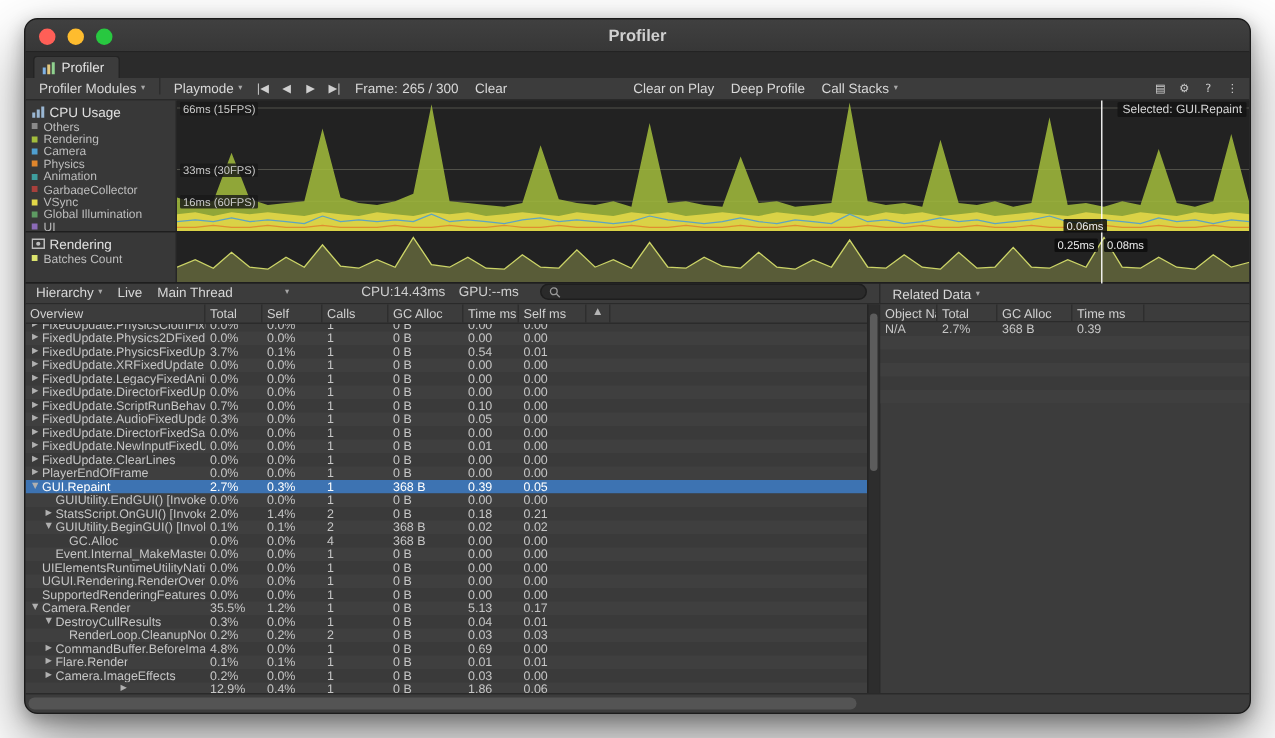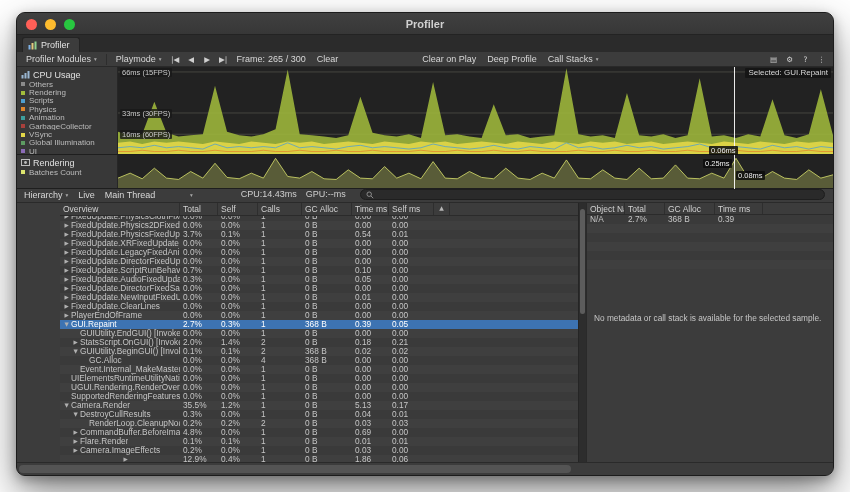--- a/index.html
+++ b/index.html
@@ -15,21 +15,21 @@
   .traffic{position:absolute;left:9px;top:6px;display:flex;gap:8px;}
   .tl{width:11px;height:11px;border-radius:50%;}
   .win-title{width:100%;text-align:center;font-size:11px;font-weight:bold;color:#d0d0d0;}
 
   
   .tabbar{flex:none;height:17px;background:#2b2b2b;display:flex;align-items:flex-end;padding-left:5px;}
   .tab{height:15px;background:#3c3c3c;border:1px solid #242424;border-bottom:none;border-radius:3px 3px 0 0;
     display:flex;align-items:center;gap:4px;padding:0 9px 0 5px;color:#e2e2e2;}
 
   
-  .toolbar{flex:none;height:15px;background:#3c3c3c;border-bottom:1px solid #292929;display:flex;align-items:center;padding:0 4px;gap:1px;color:#d8d8d8;white-space:nowrap;}
+  .toolbar{flex:none;height:15px;background:#3c3c3c;border-bottom:1px solid #292929;display:flex;padding:0 4px;gap:1px;color:#d8d8d8;white-space:nowrap;}
   .tbtn{height:13px;display:flex;align-items:center;gap:3px;padding:0 5px;border-radius:2px;}
   .icon-btn{width:15px;justify-content:center;padding:0 2px;font-family:"DejaVu Sans",sans-serif;font-size:7.5px;color:#cfcfcf;}
   .dd{font-size:5.5px;color:#a8a8a8;font-family:"DejaVu Sans",sans-serif;}
   .sep{width:1px;height:11px;background:#2d2d2d;margin:0 3px;flex:none;}
   .tgap{width:72px;flex:none;}
   .tspacer{flex:1;}
 
   
   .charts{flex:none;position:relative;background:#242424;}
   .chart-row{display:flex;border-bottom:1px solid #1e1e1e;}
@@ -50,21 +50,21 @@
   .htoolbar{flex:none;height:14px;background:#3c3c3c;border-bottom:1px solid #2a2a2a;display:flex;align-items:stretch;}
   .ht-left{flex:1;display:flex;gap:2px;padding:0 3px;min-width:0;}
   .ht-right{flex:none;width:247px;border-left:1px solid #2a2a2a;display:flex;align-items:center;padding:0 4px;}
   .ht-btn{display:flex;align-items:center;gap:3px;padding:0 4px;height:12px;border-radius:2px;color:#d8d8d8;white-space:nowrap;}
   .mt{width:96px;justify-content:space-between;}
   .stats{margin-left:42px;display:flex;gap:9px;color:#cfcfcf;white-space:nowrap;}
   .search{flex:1;height:11px;margin:0 5px 0 12px;background:#2a2a2a;border:1px solid #1e1e1e;border-radius:6px;display:flex;align-items:center;gap:3px;padding:0 5px;min-width:40px;}
   .search input{flex:1;background:transparent;border:none;outline:none;color:#ddd;font-size:8.5px;min-width:0;font-family:"Liberation Sans",sans-serif;}
 
   
-  .main{flex:1;display:flex;min-height:0;padding-left:43px;}
+  .main{flex:1;display:flex;min-height:0;}
   .left-pane{flex:1;min-width:0;display:flex;flex-direction:column;background:#3a3a3a;}
   .thead{flex:none;height:13px;display:flex;background:#3c3c3c;border-bottom:1px solid #2b2b2b;font-size:8.5px;color:#d0d0d0;}
   .hcell{padding:1px 3px;border-right:1px solid #2e2e2e;white-space:nowrap;overflow:hidden;flex:none;}
   .c-name{width:120px;}
   .c-total{width:38px;}
   .c-self{width:40px;}
   .c-calls{width:44px;}
   .c-gc{width:50px;}
   .c-time{width:37px;}
   .c-sms{width:45px;}
@@ -196,21 +196,21 @@
             <div class="legend-item">
               <span class="chip" style="background: rgb(138, 138, 138);"></span>
               <span>Others</span>
             </div>
             <div class="legend-item">
               <span class="chip" style="background: rgb(163, 189, 60);"></span>
               <span>Rendering</span>
             </div>
             <div class="legend-item">
               <span class="chip" style="background: rgb(79, 159, 208);"></span>
-              <span>Scripts</span>
+              <span>Camera</span>
             </div>
             <div class="legend-item">
               <span class="chip" style="background: rgb(224, 134, 44);"></span>
               <span>Physics</span>
             </div>
             <div class="legend-item">
               <span class="chip" style="background: rgb(62, 158, 158);"></span>
               <span>Animation</span>
             </div>
             <div class="legend-item">
@@ -268,21 +268,21 @@
         <svg class="chart" viewBox="0 0 600 34" preserveAspectRatio="none">
             <polygon points="0,34 0.0,23.8 10.2,18.7 20.3,24.5 30.5,13.6 40.7,23.8 50.8,25.2 61.0,17.0 71.2,23.8 81.4,8.5 91.5,23.1 101.7,24.5 111.9,18.7 122.0,23.8 132.2,3.4 142.4,22.1 152.5,23.8 162.7,17.0 172.9,24.5 183.1,25.2 193.2,15.3 203.4,23.8 213.6,24.5 223.7,11.9 233.9,23.8 244.1,18.7 254.2,24.5 264.4,6.8 274.6,23.8 284.7,24.5 294.9,17.0 305.1,23.1 315.3,24.5 325.4,13.6 335.6,23.8 345.8,25.2 355.9,18.7 366.1,23.8 376.3,5.1 386.4,23.8 396.6,24.5 406.8,15.3 416.9,23.8 427.1,25.2 437.3,13.6 447.5,24.5 457.6,23.8 467.8,10.2 478.0,23.8 488.1,24.5 498.3,18.7 508.5,23.8 518.6,3.4 528.8,23.8 539.0,24.5 549.2,17.0 559.3,23.8 569.5,25.2 579.7,15.3 589.8,23.8 600.0,20.4 600,34" fill="#dce46e" opacity="0.3"></polygon>
             <polyline points="0.0,23.8 10.2,18.7 20.3,24.5 30.5,13.6 40.7,23.8 50.8,25.2 61.0,17.0 71.2,23.8 81.4,8.5 91.5,23.1 101.7,24.5 111.9,18.7 122.0,23.8 132.2,3.4 142.4,22.1 152.5,23.8 162.7,17.0 172.9,24.5 183.1,25.2 193.2,15.3 203.4,23.8 213.6,24.5 223.7,11.9 233.9,23.8 244.1,18.7 254.2,24.5 264.4,6.8 274.6,23.8 284.7,24.5 294.9,17.0 305.1,23.1 315.3,24.5 325.4,13.6 335.6,23.8 345.8,25.2 355.9,18.7 366.1,23.8 376.3,5.1 386.4,23.8 396.6,24.5 406.8,15.3 416.9,23.8 427.1,25.2 437.3,13.6 447.5,24.5 457.6,23.8 467.8,10.2 478.0,23.8 488.1,24.5 498.3,18.7 508.5,23.8 518.6,3.4 528.8,23.8 539.0,24.5 549.2,17.0 559.3,23.8 569.5,25.2 579.7,15.3 589.8,23.8 600.0,20.4" fill="none" stroke="#dce46e" stroke-width="0.8" opacity="0.9"></polyline>
           </svg>
       </div>
     </div>
 
     <div class="sel-line"></div>
     <div class="time-badge" style="left:692px;top:79px">0.06ms</div>
     <div class="time-badge" style="left:686px;top:92px">0.25ms</div>
-    <div class="time-badge" style="left:719px;top:104px">0.08ms</div>
+    <div class="time-badge" style="left:719px;top:92px">0.08ms</div>
   </div>
 
   <div class="htoolbar">
     <div class="ht-left">
       <div class="ht-btn">
         <span>Hierarchy</span>
         <span class="dd">▾</span>
       </div>
       <div class="ht-btn">
         <span>Live</span>
@@ -294,20 +294,26 @@
       <div class="stats">
         <span>CPU:14.43ms</span>
         <span>GPU:--ms</span>
       </div>
       <div class="search">
         <svg width="8" height="8" viewBox="0 0 10 10">
           <circle cx="4" cy="4" r="2.8" fill="none" stroke="#999" stroke-width="1.1"></circle>
           <line x1="6.3" y1="6.3" x2="9" y2="9" stroke="#999" stroke-width="1.1"></line>
         </svg>
         <input type="text" style="">
+      </div>
+    </div>
+    <div class="ht-right">
+      <div class="ht-btn">
+        <span>Related Data</span>
+        <span class="dd">▾</span>
       </div>
     </div>
   </div>
 
   <div class="main">
 
     <div class="left-pane">
       <div class="thead">
         <div class="hcell c-name">Overview</div>
         <div class="hcell c-total">Total</div>
@@ -764,21 +770,20 @@
             <div style="flex: 1 1 0%;"></div>
           </div>
           <div class="rrow">
             <div class="cell r-obj"></div>
             <div class="cell r-total"></div>
             <div class="cell r-gc"></div>
             <div class="cell r-time"></div>
             <div style="flex: 1 1 0%;"></div>
           </div>
         </div>
-      <div class="rmsg">No metadata or call stack is available for the selected sample.</div>
     </div>
   </div>
 
   <div class="bottom">
     <div class="hthumb"></div>
   </div>
 
 </div>
 
 </body></html>

